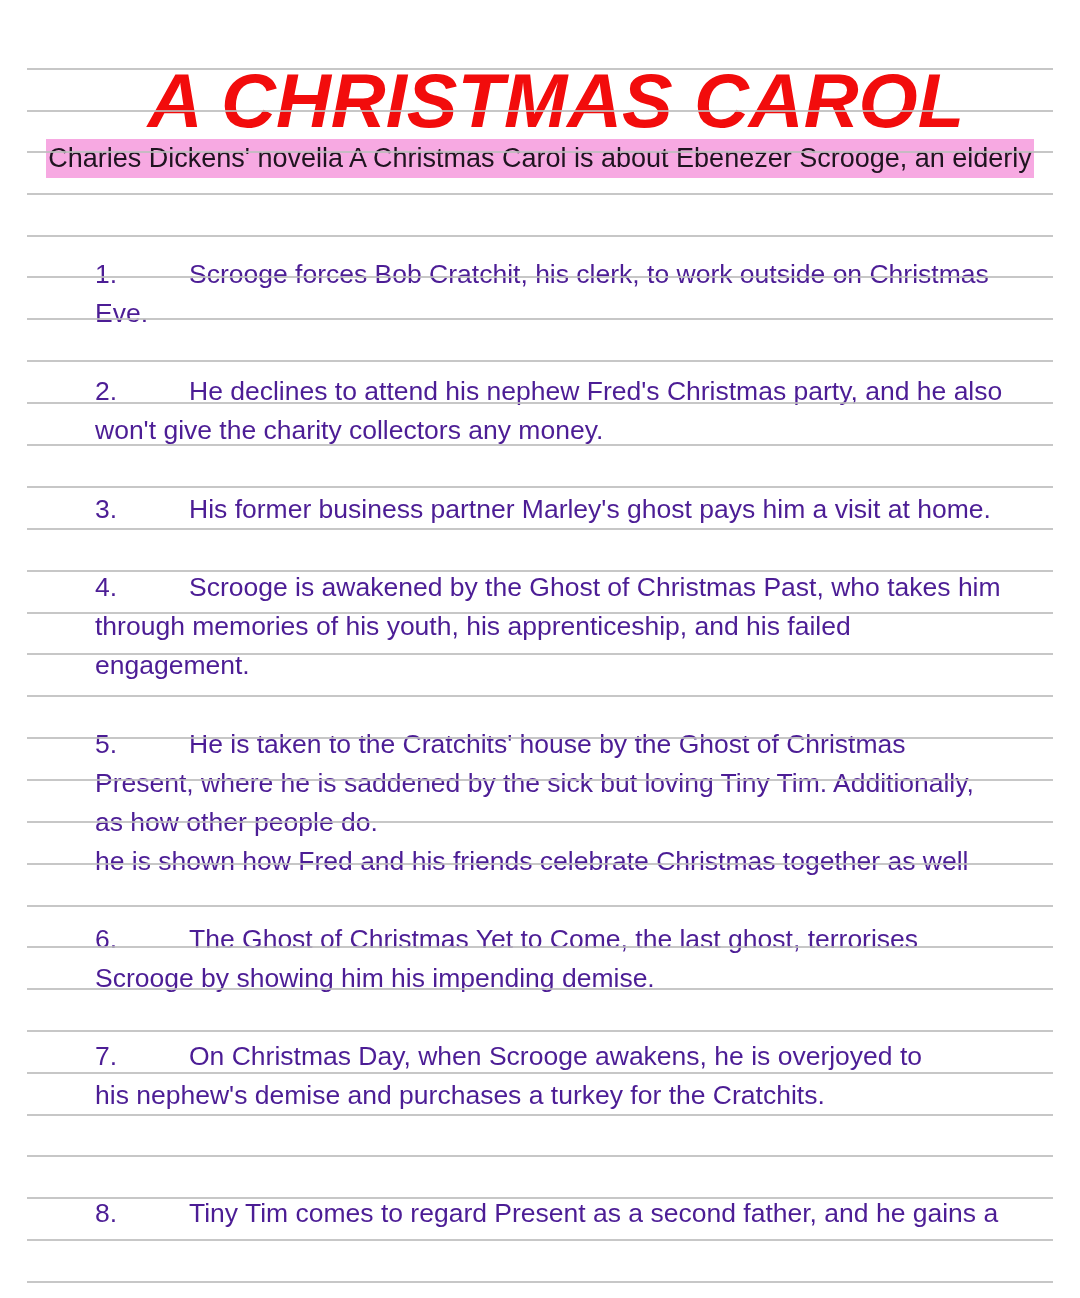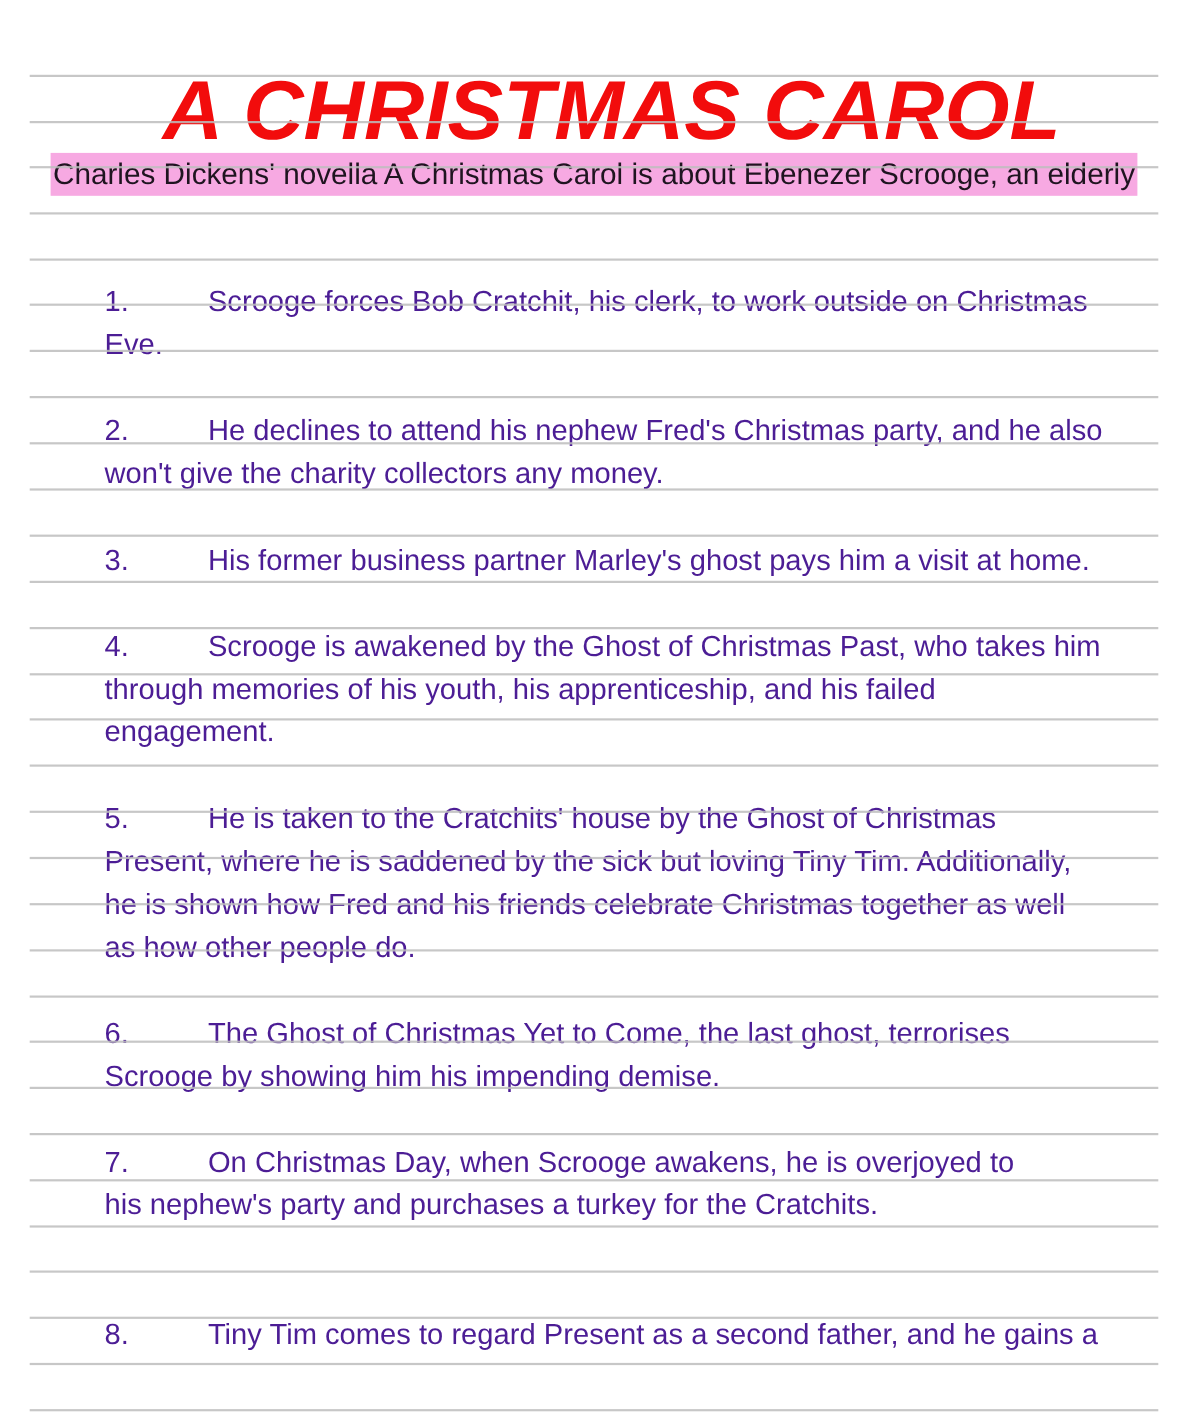--- a/index.html
+++ b/index.html
@@ -144,30 +144,30 @@
 
   <div class="item" style="top:568px">
     <div><span class="num">4.</span><span>Scrooge is awakened by the Ghost of Christmas Past, who takes him</span></div>
     <div>through memories of his youth, his apprenticeship, and his failed</div>
     <div>engagement.</div>
   </div>
 
   <div class="item" style="top:725px">
     <div><span class="num">5.</span><span>He is taken to the Cratchits' house by the Ghost of Christmas</span></div>
     <div>Present, where he is saddened by the sick but loving Tiny Tim. Additionally,</div>
+    <div>as how other people do.</div>
     <div>he is shown how Fred and his friends celebrate Christmas together as well</div>
-    <div>as how other people do.</div>
   </div>
 
   <div class="item" style="top:920px">
     <div><span class="num">6.</span><span>The Ghost of Christmas Yet to Come, the last ghost, terrorises</span></div>
     <div>Scrooge by showing him his impending demise.</div>
   </div>
 
   <div class="item" style="top:1037px">
     <div><span class="num">7.</span><span>On Christmas Day, when Scrooge awakens, he is overjoyed to</span></div>
-    <div>his nephew's party and purchases a turkey for the Cratchits.</div>
+    <div>his nephew's demise and purchases a turkey for the Cratchits.</div>
   </div>
 
   <div class="item" style="top:1194px">
     <div><span class="num">8.</span><span>Tiny Tim comes to regard Present as a second father, and he gains a</span></div>
   </div>
 </div>
 
 </body></html>

